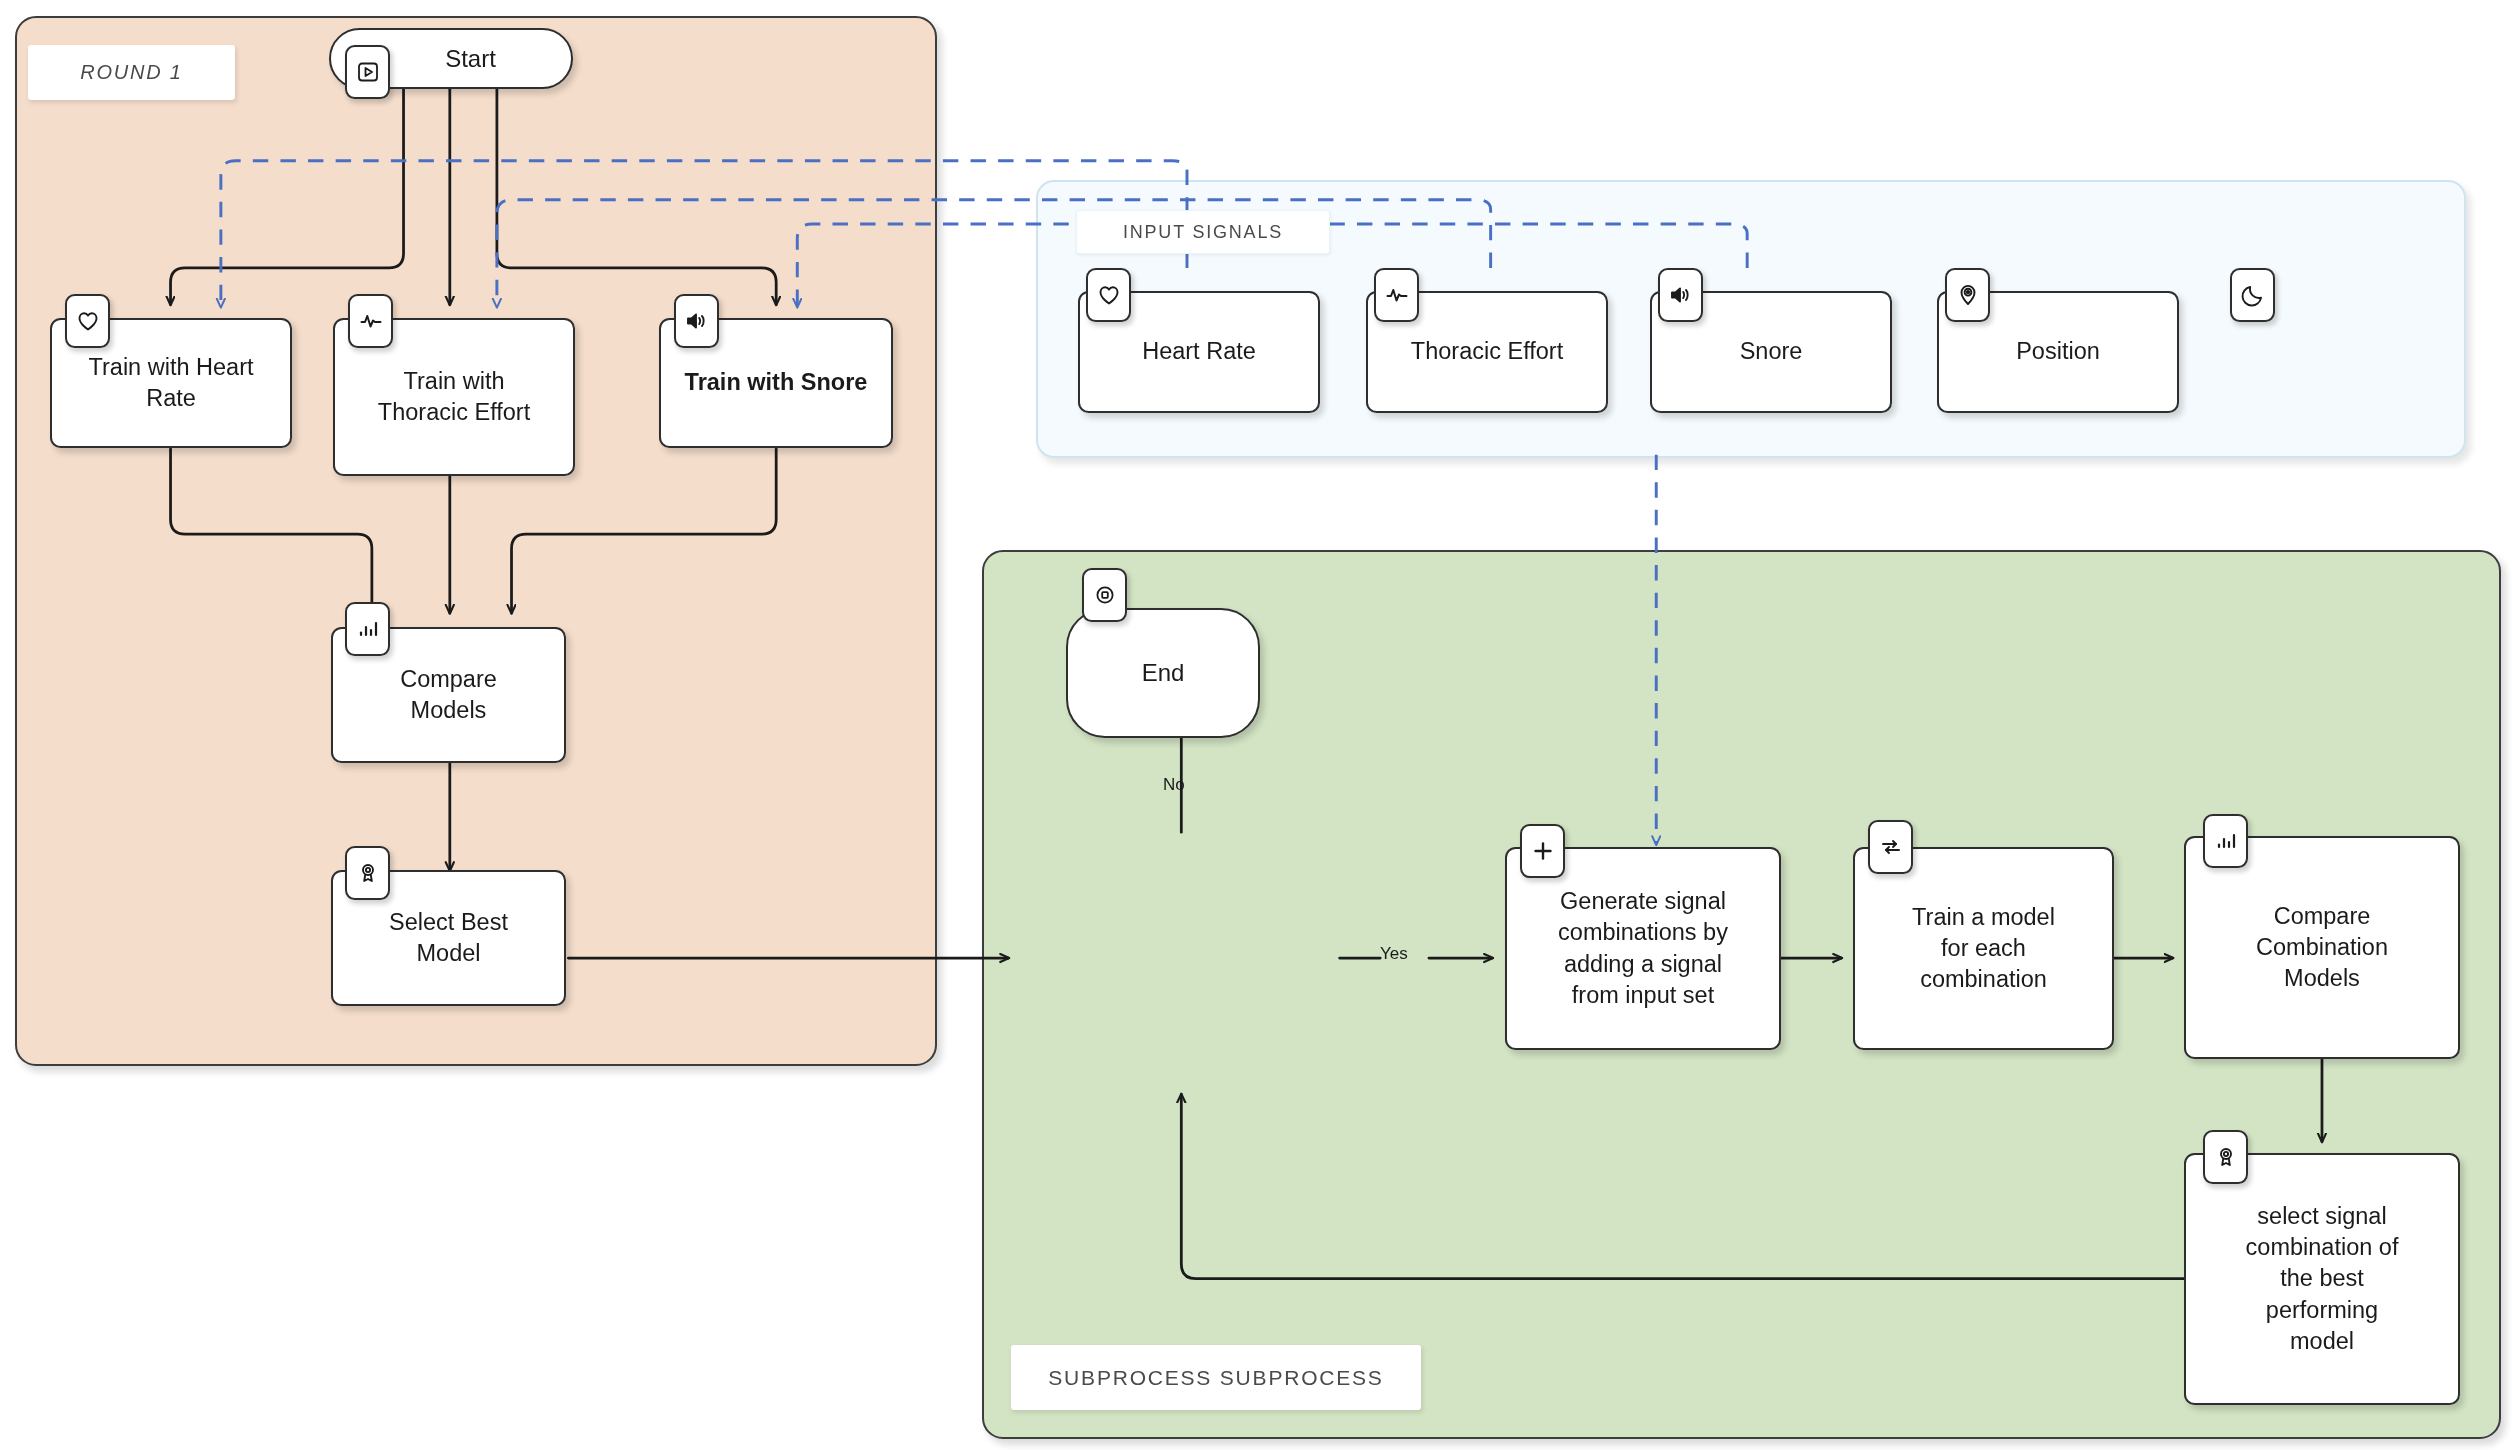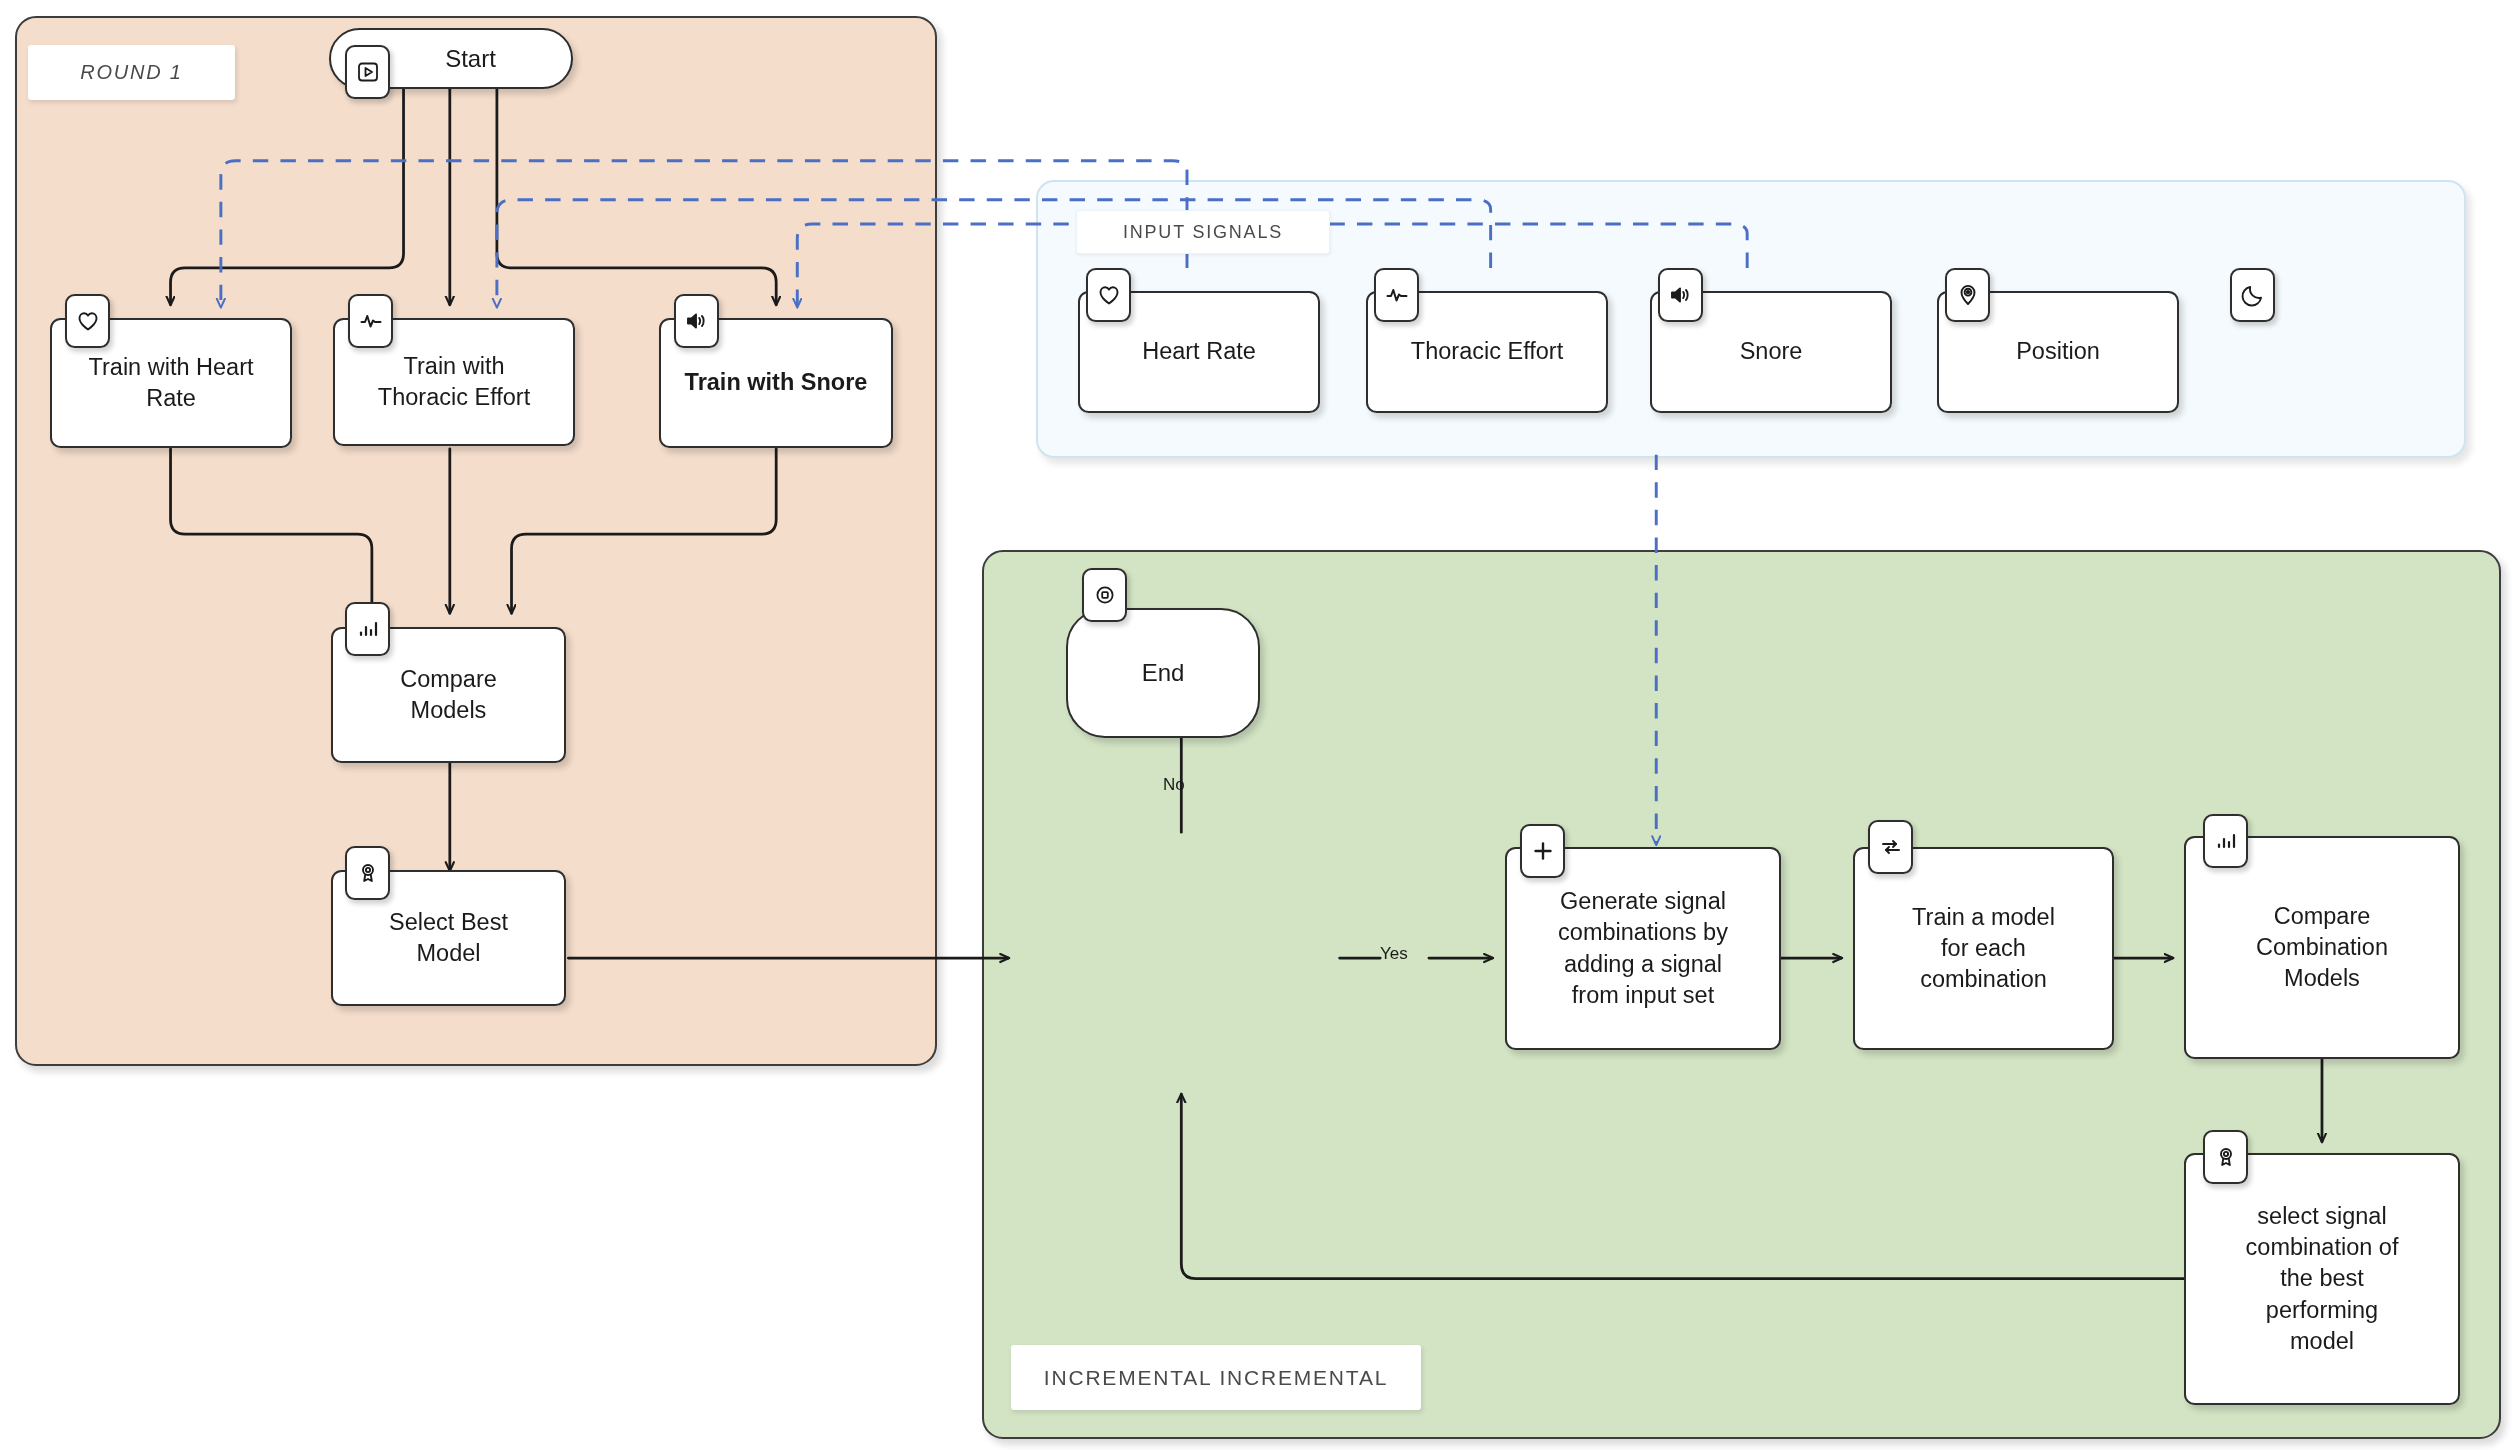--- a/index.html
+++ b/index.html
@@ -99,21 +99,21 @@
 
       <path d="M1836,330 L1836,258 Q1836,246 1818,246 L630,246 Q612,246 612,264 L612,378" marker-end="url(#ahb)"></path>
 
       <path d="M2152,330 L2152,288 Q2152,276 2134,276 L1000,276 Q982,276 982,294 L982,378" marker-end="url(#ahb)"></path>
 
       <path d="M2040,560 L2040,1040" marker-end="url(#ahb)"></path>
     </g>
   </svg>
 
   <div class="pool-tag tag-round1">ROUND 1</div>
-  <div class="pool-tag tag-incr">INCREMENTAL INCREMENTAL</div>
+  <div class="pool-tag tag-incr">SUBPROCESS SUBPROCESS</div>
   <div class="pool-tag tag-inputs">INPUT SIGNALS</div>
 
   <div class="badge" style="left:345px;top:45px;">
     <svg viewBox="0 0 24 24" fill="none" stroke="#1b1b1b" stroke-width="1.8" stroke-linejoin="round">
       <rect x="3" y="3.5" width="18" height="17" rx="3"></rect>
         <path d="M9.5 8 L16 12 L9.5 16 Z"></path>
     </svg>
   </div>
   <div class="node pill" style="left:329px;top:28px;width:244px;height:61px;font-size:24px;">
     <span class="lbl" style="margin-left:39px;">Start</span>
@@ -127,21 +127,21 @@
   <div class="node rect" style="left:50px;top:318px;width:242px;height:130px;font-size:23.5px;">
     <span class="lbl">Train with Heart
 Rate</span>
   </div>
 
   <div class="badge" style="left:348px;top:294px;">
     <svg viewBox="0 0 24 24" fill="none" stroke="#1b1b1b" stroke-width="2" stroke-linecap="round" stroke-linejoin="round">
       <path d="M2.5 13 H6 L8.3 7 L11.5 17.5 L14 11.5 L16 13 H21.5"></path>
     </svg>
   </div>
-  <div class="node rect" style="left:333px;top:318px;width:242px;height:128px;font-size:23.5px;">
+  <div class="node rect" style="left:333px;top:318px;width:242px;height:158px;font-size:23.5px;">
     <span class="lbl">Train with
 Thoracic Effort</span>
   </div>
 
   <div class="badge" style="left:674px;top:294px;">
     <svg viewBox="0 0 24 24" fill="none" stroke="#1b1b1b" stroke-width="1.9" stroke-linecap="round" stroke-linejoin="round">
       <path d="M3 9.5 H6.5 L11 5.5 V18.5 L6.5 14.5 H3 Z" fill="#1b1b1b"></path>
       <path d="M14.2 9 C15.4 10.2 15.4 13.8 14.2 15"></path>
       <path d="M17 7 C19.2 9.3 19.2 14.7 17 17"></path>
     </svg>

